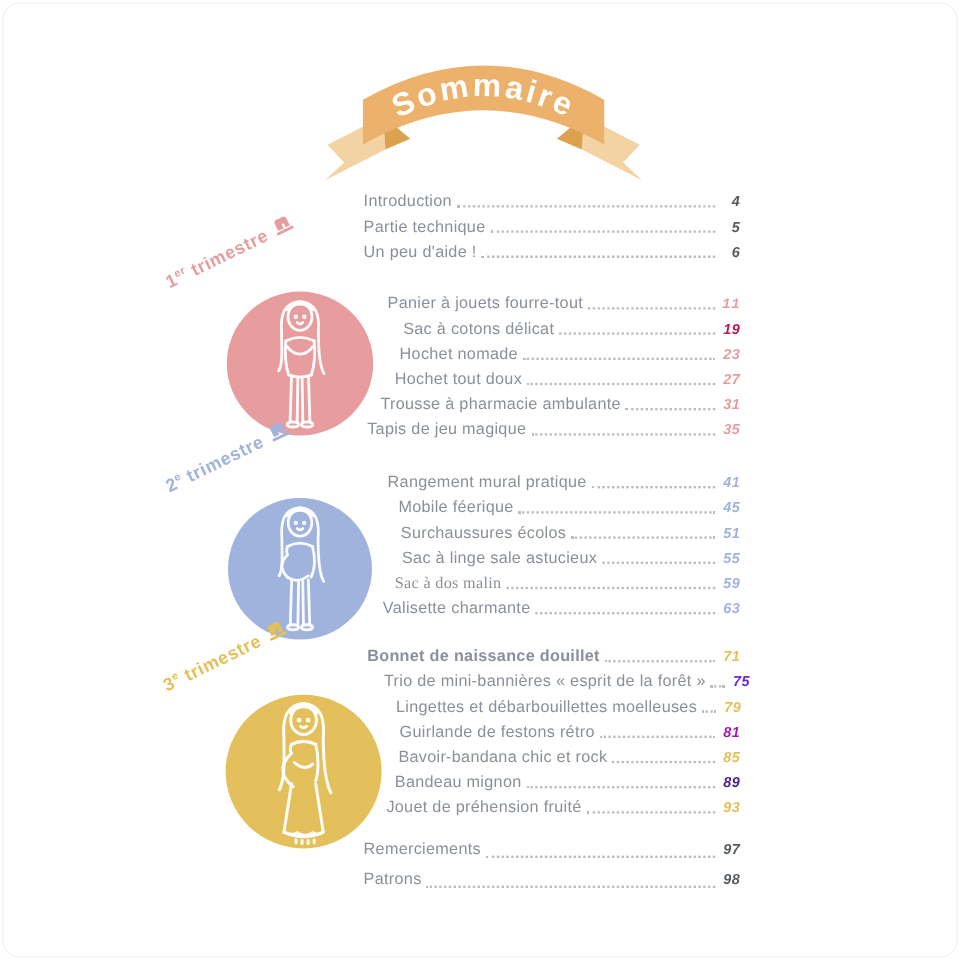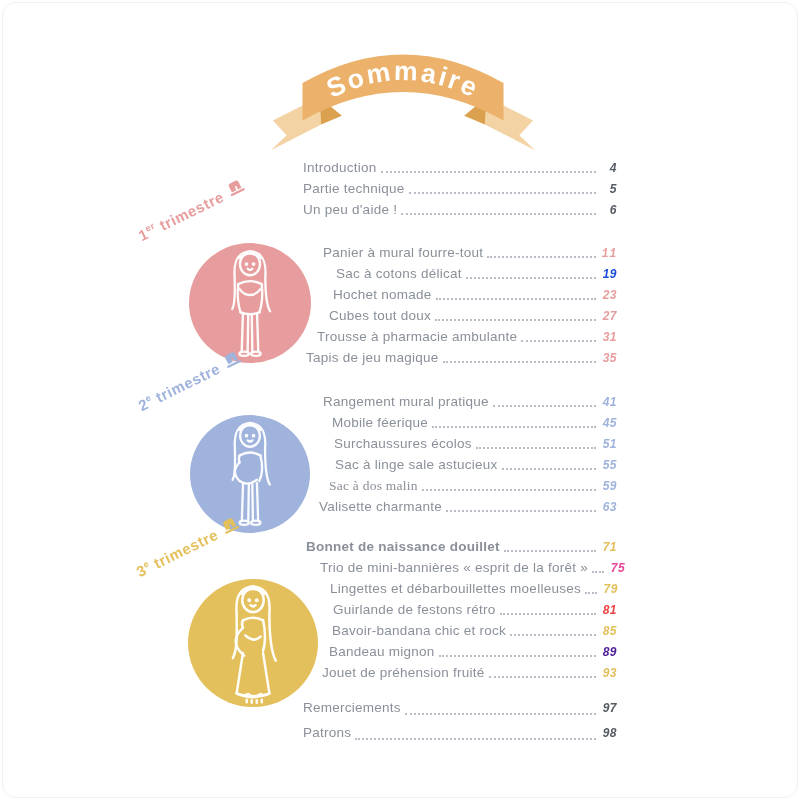--- a/index.html
+++ b/index.html
@@ -148,40 +148,40 @@
   </div>
 
   <div class="toc-row">
     <span class="toc-label" style="padding-left: 0px;">Un peu d'aide !</span>
     <span class="toc-leader"></span>
     <span class="toc-page" style="color: rgb(86, 91, 99);">6</span>
   </div>
 </div>
     <div class="toc-group" id="g-s0">
   <div class="toc-row">
-    <span class="toc-label" style="padding-left: 20px;">Panier à mural fourre-tout</span>
+    <span class="toc-label" style="padding-left: 20px;">Panier à jouets fourre-tout</span>
     <span class="toc-leader"></span>
     <span class="toc-page" style="color: rgb(231, 157, 157); font-family: Liberation Mono, monospace;">11</span>
   </div>
 
 
   <div class="toc-row">
     <span class="toc-label" style="padding-left: 33px;">Sac à cotons délicat</span>
     <span class="toc-leader"></span>
-    <span class="toc-page" style="color: #1d4ed8;">19</span>
+    <span class="toc-page" style="color: #be185d;">19</span>
   </div>
 
   <div class="toc-row">
     <span class="toc-label" style="padding-left: 30px;">Hochet nomade</span>
     <span class="toc-leader"></span>
     <span class="toc-page" style="color: rgb(231, 157, 157);">23</span>
   </div>
 
   <div class="toc-row">
-    <span class="toc-label" style="padding-left: 26px;">Cubes tout doux</span>
+    <span class="toc-label" style="padding-left: 26px;">Hochet tout doux</span>
     <span class="toc-leader"></span>
     <span class="toc-page" style="color: rgb(231, 157, 157);">27</span>
   </div>
 
   <div class="toc-row">
     <span class="toc-label" style="padding-left: 14px;">Trousse à pharmacie ambulante</span>
     <span class="toc-leader"></span>
     <span class="toc-page" style="color: rgb(231, 157, 157);">31</span>
   </div>
 
@@ -231,33 +231,33 @@
     <div class="toc-group" id="g-s2">
   <div class="toc-row">
     <span class="toc-label" style="padding-left: 3px; font-weight: bold;">Bonnet de naissance douillet</span>
     <span class="toc-leader"></span>
     <span class="toc-page" style="color: rgb(228, 192, 92);">71</span>
   </div>
 
   <div class="toc-row">
     <span class="toc-label" style="padding-left: 17px;">Trio de mini-bannières « esprit de la forêt »</span>
     <span class="toc-leader"></span>
-    <span class="toc-page" style="color: #ec4899;">75</span>
+    <span class="toc-page" style="color: #6d28d9;">75</span>
   </div>
 
   <div class="toc-row">
     <span class="toc-label" style="padding-left: 27px;">Lingettes et débarbouillettes moelleuses</span>
     <span class="toc-leader"></span>
     <span class="toc-page" style="color: rgb(228, 192, 92);">79</span>
   </div>
 
   <div class="toc-row">
     <span class="toc-label" style="padding-left: 30px;">Guirlande de festons rétro</span>
     <span class="toc-leader"></span>
-    <span class="toc-page" style="color: #ef4444;">81</span>
+    <span class="toc-page" style="color: #a21caf;">81</span>
   </div>
 
   <div class="toc-row">
     <span class="toc-label" style="padding-left: 29px;">Bavoir-bandana chic et rock</span>
     <span class="toc-leader"></span>
     <span class="toc-page" style="color: rgb(228, 192, 92);">85</span>
   </div>
 
   <div class="toc-row">
     <span class="toc-label" style="padding-left: 26px;">Bandeau mignon</span>

